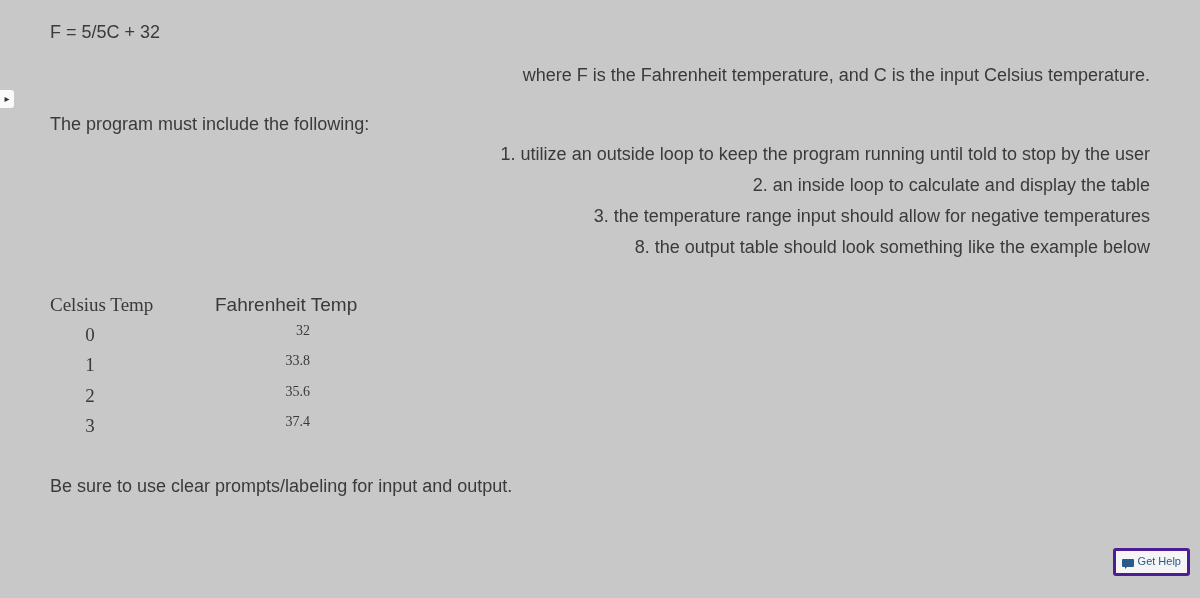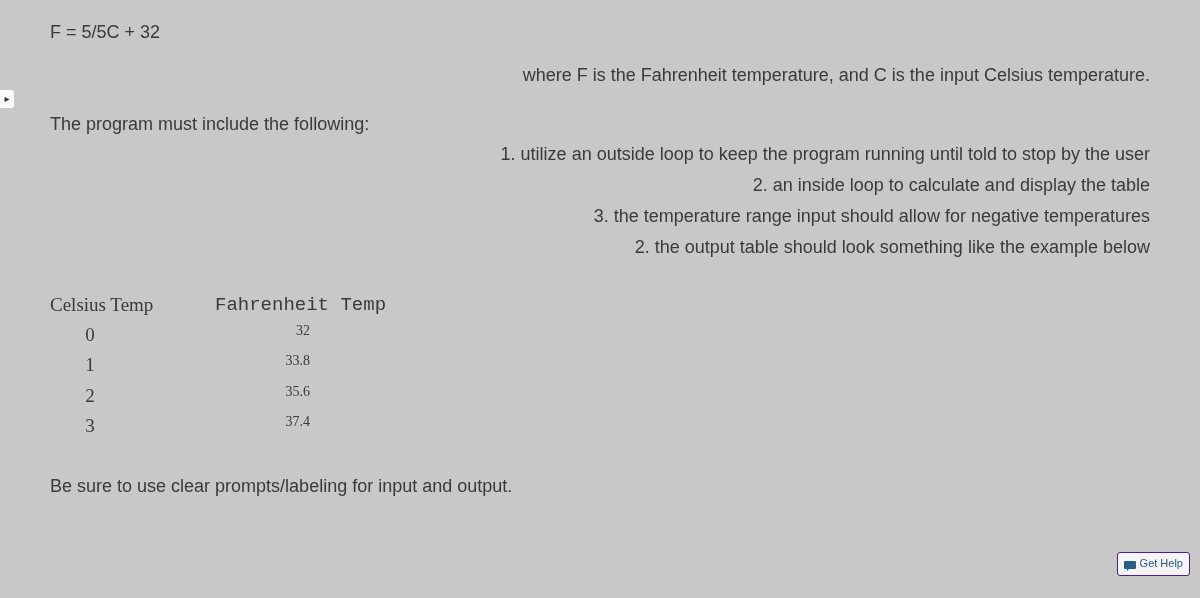--- a/index.html
+++ b/index.html
@@ -56,21 +56,21 @@
     .table-header {
       display: flex;
       margin-top: 8px;
     }
     .th-cell-1 {
       width: 165px;
       font-family: Georgia, serif;
       font-size: 19px;
     }
     .th-cell-2 {
-      font-family: Liberation Mono, monospace;
+      font-family: Liberation Sans, sans-serif;
       font-size: 19px;
     }
     .table-row {
       display: flex;
     }
     .td-cell-1 {
       width: 80px;
       text-align: center;
       font-family: Georgia, serif;
       font-size: 19px;
@@ -84,21 +84,21 @@
     }
     .bold-note {
       font-weight: 400;
       margin-top: 22px;
     }
     .get-help {
       position: absolute;
       right: 10px;
       bottom: 22px;
       background-color: #f5f5f5;
-      border: 1px solid #4c1d95;
+      border: 3px solid #4c1d95;
       border-radius: 3px;
       padding: 2px 6px;
       font-size: 11px;
       color: #2a5a8a;
       display: flex;
       align-items: center;
       gap: 4px;
       cursor: pointer;
     }
     .chat-icon {
@@ -123,21 +123,21 @@
 
 <div class="content">
   <p class="formula">F = 5/5C + 32</p>
   <p class="para where-line">where F is the Fahrenheit temperature, and C is the input Celsius temperature.</p>
 
   <p class="req-heading">The program must include the following:</p>
   <ul class="req-list">
     <li>1. utilize an outside loop to keep the program running until told to stop by the user</li>
     <li>2. an inside loop to calculate and display the table</li>
     <li>3. the temperature range input should allow for negative temperatures</li>
-    <li>2. the output table should look something like the example below</li>
+    <li>8. the output table should look something like the example below</li>
   </ul>
 
   <div class="table-section">
     <div class="table-header">
       <div class="th-cell-1">Celsius Temp</div>
       <div class="th-cell-2">Fahrenheit Temp</div>
     </div>
     <div class="table-row">
       <div class="td-cell-1">0</div>
       <div class="td-cell-2">32</div>

